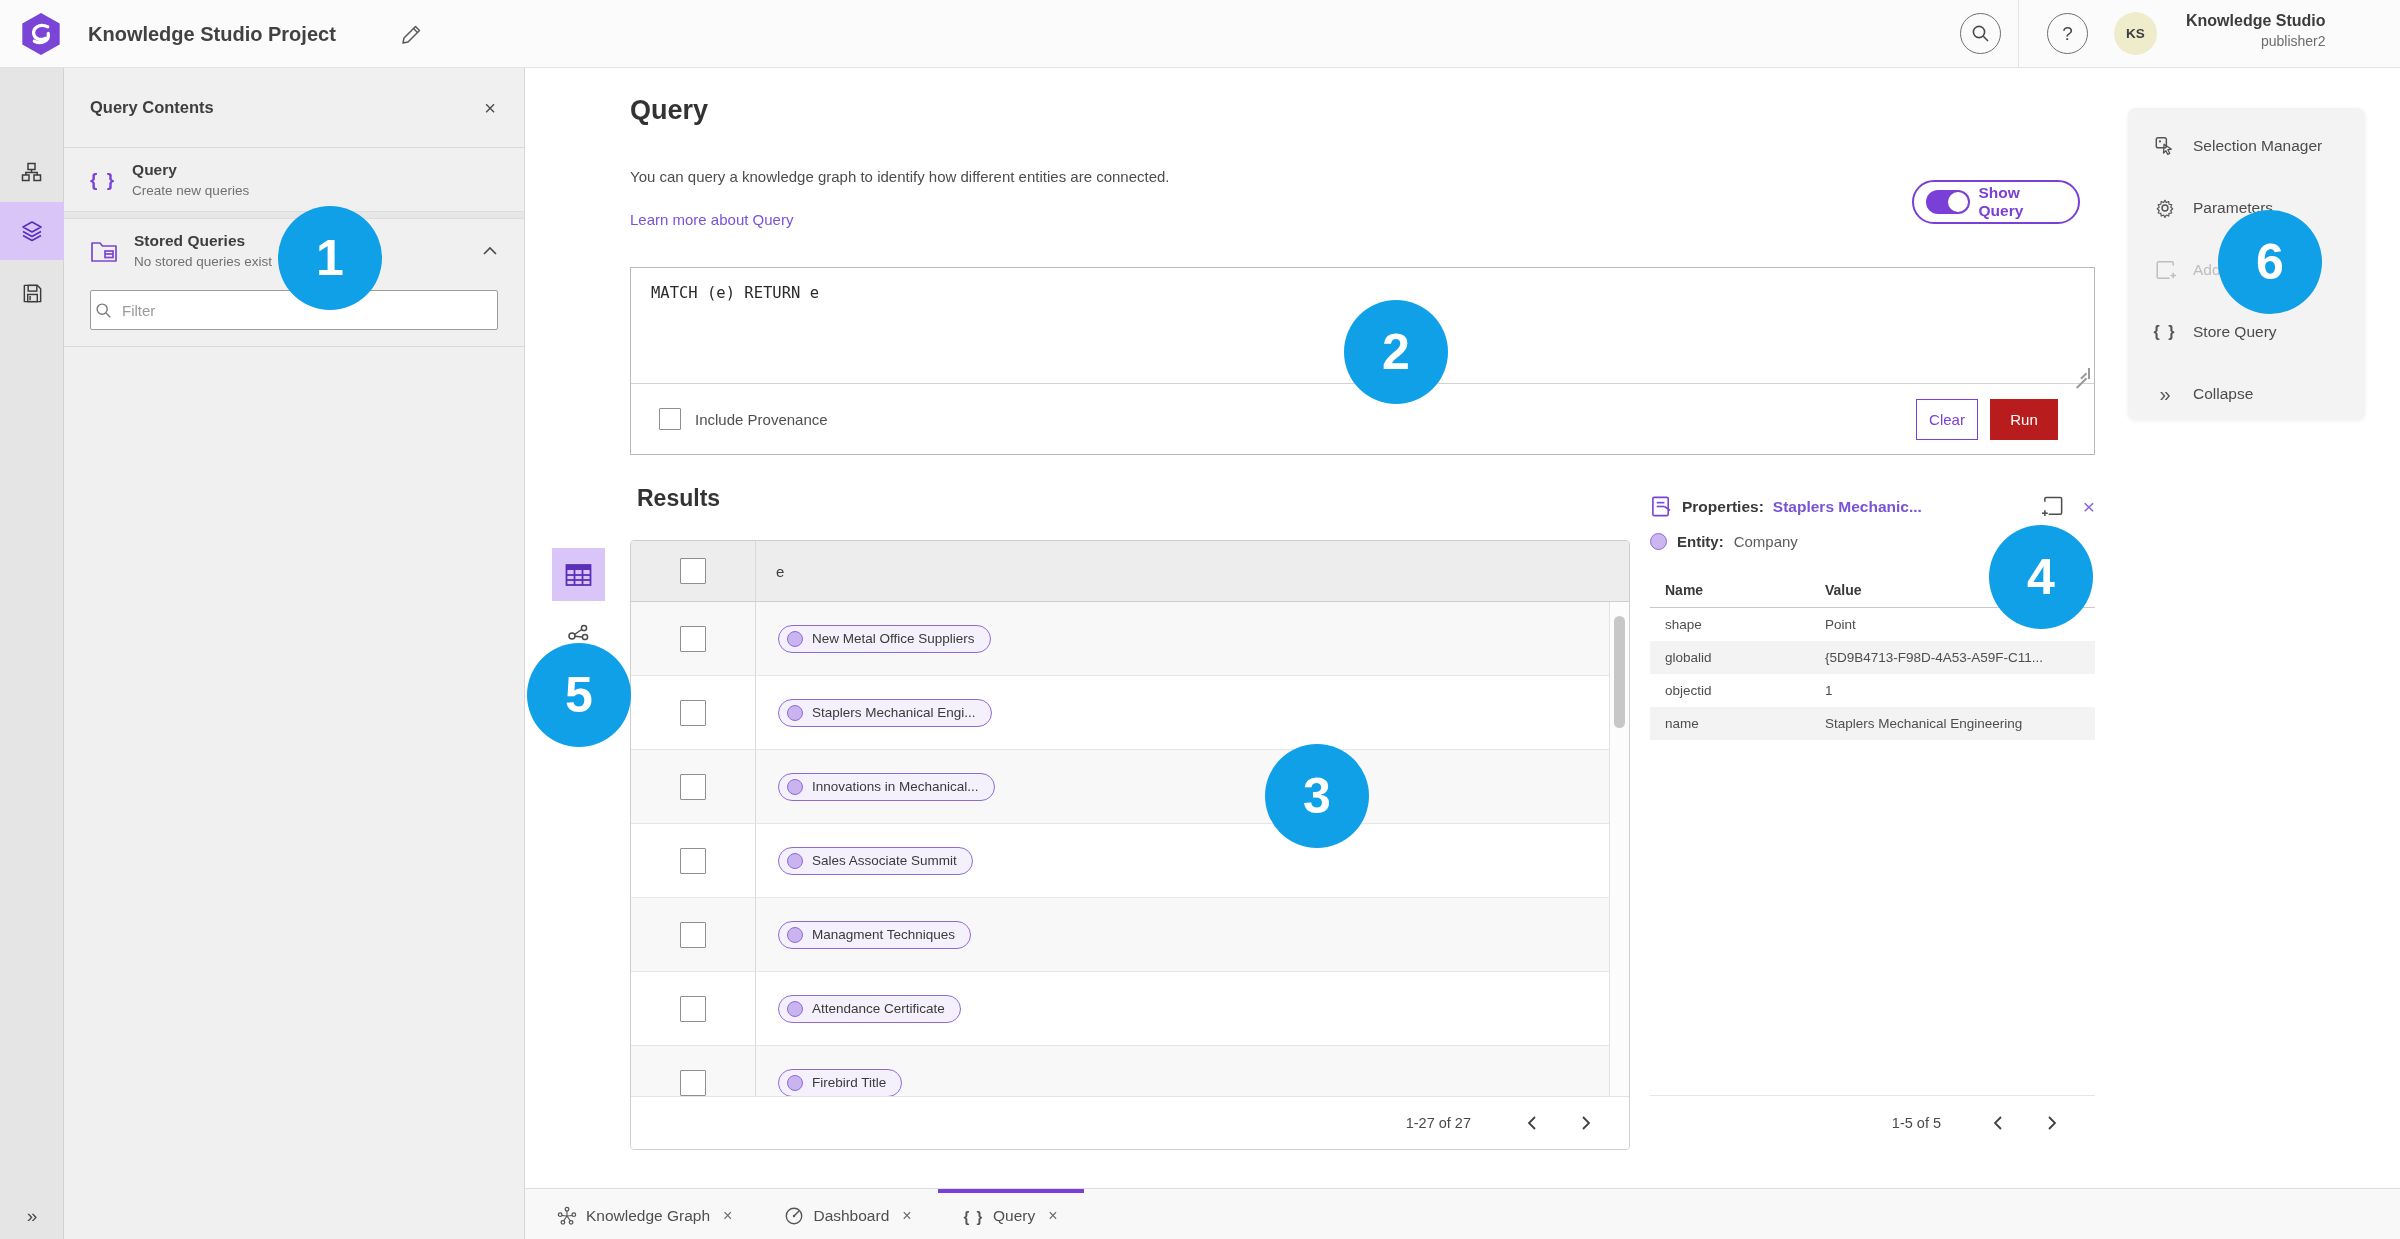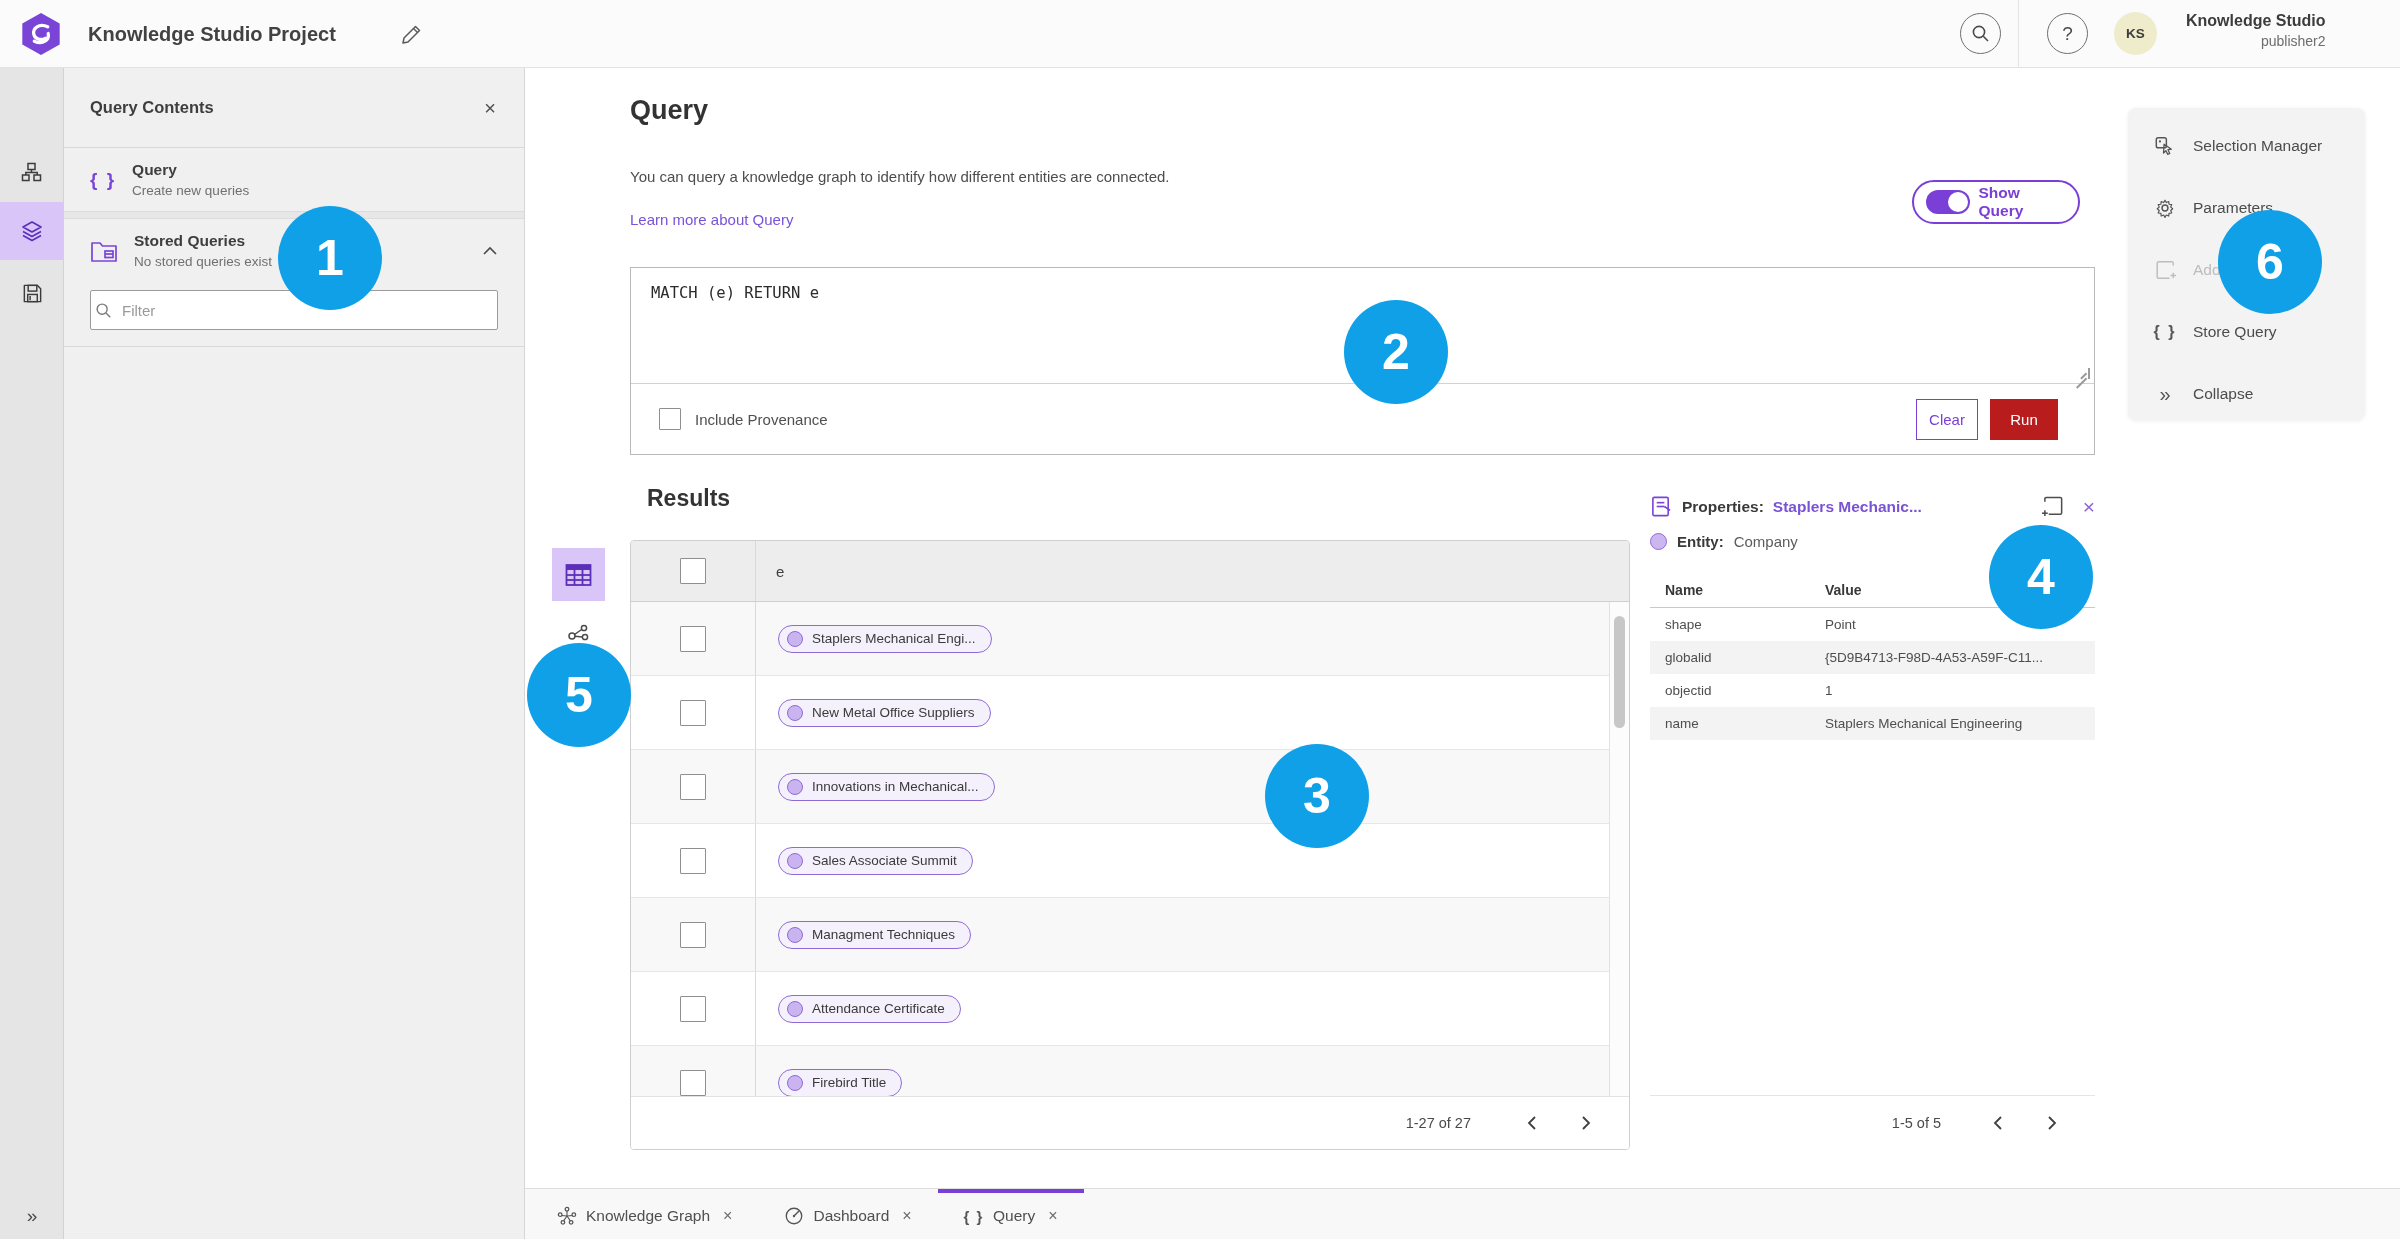--- a/index.html
+++ b/index.html
@@ -57,21 +57,21 @@
   .resize-handle { position:absolute; right:4px; bottom:4px; width:11px; height:11px; border-right:2px solid #9a9a9a; border-bottom:none; }
   .resize-handle::before { content:""; position:absolute; right:1px; bottom:0; width:14px; height:1.6px; background:#9a9a9a; transform:rotate(-45deg); transform-origin:right bottom; }
   .resize-handle::after { content:""; position:absolute; right:1px; bottom:5px; width:8px; height:1.6px; background:#9a9a9a; transform:rotate(-45deg); transform-origin:right bottom; }
   .query-foot { height:70px; display:flex; align-items:center; padding:0 36px 0 28px; gap:12px; }
   .checkbox { display:inline-block; width:22px; height:22px; border:1.5px solid #8f8f8f; background:#fff; border-radius:1px; cursor:pointer; }
   .ip-label { font-size:15px; color:#4f4f4f; margin-left:2px; }
   .spacer { flex:1; }
   .btn-clear { width:62px; height:41px; border:1.6px solid #7a3fd6; background:#fff; color:#7a3fd6; font-size:15px; font-family:Liberation Sans, sans-serif; cursor:pointer; }
   .btn-run { width:68px; height:41px; border:none; background:#b91c1c; color:#fff; font-size:15px; font-family:"Liberation Sans",sans-serif; cursor:pointer; }
 
-  .results-title { position:absolute; left:122px; top:417px; font-size:23px; font-weight:700; color:#333;text-align:center; }
+  .results-title { position:absolute; left:112px; top:417px; font-size:23px; font-weight:700; color:#333;text-align:center; }
   .view-btn-table { position:absolute; left:27px; top:480px; width:53px; height:53px; background:#d9c5f8; display:flex; align-items:center; justify-content:center; cursor:pointer; }
   .view-btn-link { position:absolute; left:33px; top:546px; width:42px; height:42px; display:flex; align-items:center; justify-content:center; cursor:pointer; }
 
   
   .res-table { position:absolute; left:105px; top:472px; width:1000px; height:610px; border:1px solid #cfcfcf; border-radius:4px; background:#fff; display:flex; flex-direction:column; overflow:hidden; }
   .res-head { height:61px; background:#ededed; border-bottom:1px solid #cfcfcf; display:flex; flex:none; }
   .col-check { width:125px; border-right:1px solid #d9d9d9; display:flex; align-items:center; justify-content:center; flex:none; }
   .col-e { flex:1; display:flex; align-items:center; padding-left:20px; font-size:15px; color:#3f3f3f; }
   .res-head .checkbox, .res-row .checkbox { width:26px; height:26px; }
   .res-body { flex:1; position:relative; overflow:hidden; }
@@ -300,33 +300,33 @@
       <div class="res-body">
         <div class="res-rows">
 
             <div class="res-row">
               <div class="col-check">
                 <span class="checkbox"></span>
               </div>
               <div class="col-e">
                 <span class="pill">
                   <span class="pill-dot"></span>
+                  <span class="pl">New Metal Office Suppliers</span>
+                </span>
+              </div>
+            </div>
+
+            <div class="res-row">
+              <div class="col-check">
+                <span class="checkbox"></span>
+              </div>
+              <div class="col-e">
+                <span class="pill">
+                  <span class="pill-dot"></span>
                   <span class="pl">Staplers Mechanical Engi...</span>
-                </span>
-              </div>
-            </div>
-
-            <div class="res-row">
-              <div class="col-check">
-                <span class="checkbox"></span>
-              </div>
-              <div class="col-e">
-                <span class="pill">
-                  <span class="pill-dot"></span>
-                  <span class="pl">New Metal Office Suppliers</span>
                 </span>
               </div>
             </div>
 
             <div class="res-row">
               <div class="col-check">
                 <span class="checkbox"></span>
               </div>
               <div class="col-e">
                 <span class="pill">

